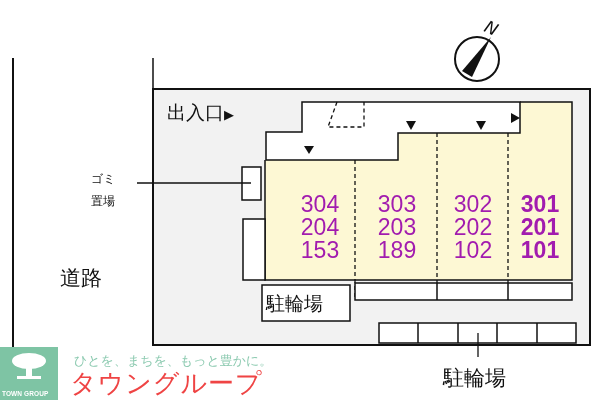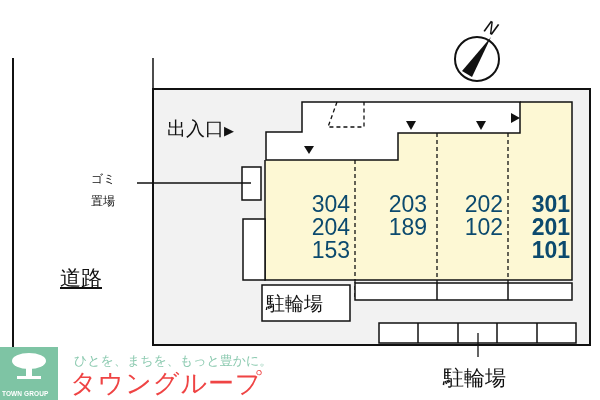--- a/index.html
+++ b/index.html
@@ -1,19 +1,19 @@
 <!DOCTYPE html>
 <html><head>
 <meta charset="utf-8">
 <style>
   html, body { margin: 0; padding: 0; background: #ffffff; }
   body { width: 600px; height: 400px; position: relative; overflow: hidden; font-family: "DejaVu Sans", sans-serif; }
   svg.map { position: absolute; left: 0; top: 0; }
   .lbl { position: absolute; color: #111; white-space: nowrap; font-family: "DejaVu Sans", sans-serif; }
-  .unit-col { position: absolute; text-align: right; font-family: "Liberation Sans", sans-serif; font-size: 23px; line-height: 23px; color: #0c4a6e; }
+  .unit-col { position: absolute; text-align: center; font-family: "Liberation Sans", sans-serif; font-size: 23px; line-height: 23px; color: #a21caf; }
   .logo-box { position: absolute; left: 0; top: 347px; width: 58px; height: 53px; background: #7ec4a4; }
   .logo-text { position: absolute; left: 2px; bottom: 3px; color: #fff; font-size: 6.5px; font-family: "Liberation Sans", sans-serif; font-weight: bold; letter-spacing: 0.1px; }
   .slogan { position: absolute; left: 74px; top: 352px; font-size: 13px; color: #8ccab0; font-family: Liberation Mono, monospace; }
   .brand { position: absolute; left: 70px; top: 366px; font-size: 26px; color: #ef4444; font-family: "DejaVu Sans", sans-serif; letter-spacing: 1px; }
 </style>
 </head>
 <body>
 
 <svg class="map" width="600" height="400" viewBox="0 0 600 400">
 
@@ -58,39 +58,41 @@
   <line x1="537" y1="323" x2="537" y2="343" stroke="#111" stroke-width="1.5"></line>
   <line x1="478" y1="333" x2="478" y2="357" stroke="#111" stroke-width="1.3"></line>
 
   <g>
     <circle cx="477" cy="59" r="22" fill="#fff" stroke="#111" stroke-width="2"></circle>
     <polygon points="491,37 462,71 472,77" fill="#111"></polygon>
   </g>
 </svg>
 
 <div class="lbl" style="left:485px;top:18px;font-size:17px;font-style:italic;transform:rotate(25deg);">N</div>
-<div class="lbl" style="left:167px;top:116px;font-size:19px;"><span>出入口</span><span style="font-size:13px;">▶</span></div>
+<div class="lbl" style="left:167px;top:100px;font-size:19px;"><span>出入口</span><span style="font-size:13px;">▶</span></div>
 <div class="lbl" style="left:91px;top:168px;font-size:12px;line-height:22px;">
   <div>ゴミ</div>
   <div>置場</div>
 </div>
-<div class="lbl" style="left:60px;top:264px;font-size:21px;text-decoration:underline;">道路</div>
+<div class="lbl" style="left:60px;top:264px;font-size:21px;">道路</div>
 <div class="lbl" style="left:266px;top:291px;font-size:19px;">駐輪場</div>
 <div class="lbl" style="left:443px;top:364px;font-size:21px;">駐輪場</div>
 
 <div class="unit-col" style="left:290px;top:193px;width:60px;">
   <div>304</div>
   <div>204</div>
   <div>153</div>
 </div>
 <div class="unit-col" style="left:367px;top:193px;width:60px;">
+  <div>303</div>
   <div>203</div>
   <div>189</div>
 </div>
 <div class="unit-col" style="left:443px;top:193px;width:60px;">
+  <div>302</div>
   <div>202</div>
   <div>102</div>
 </div>
 <div class="unit-col" style="left:510px;top:193px;width:60px;font-weight:bold;">
   <div>301</div>
   <div>201</div>
   <div>101</div>
 </div>
 
 <div class="logo-box">

